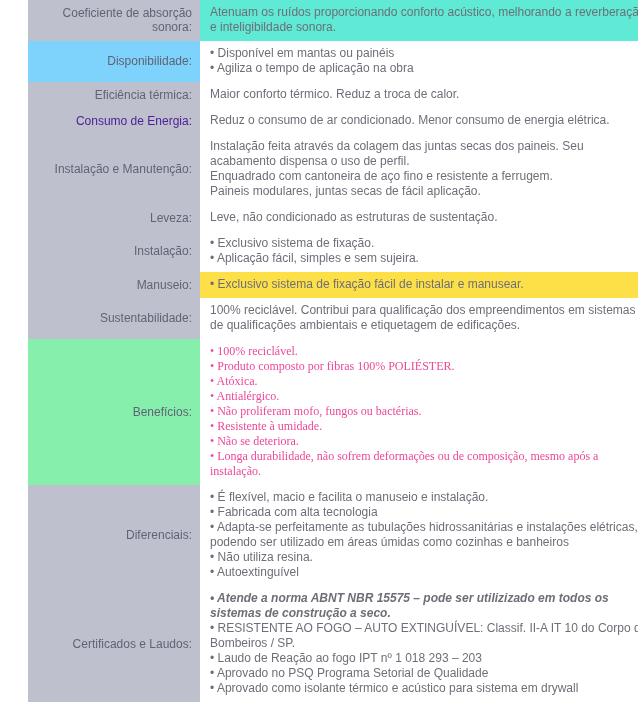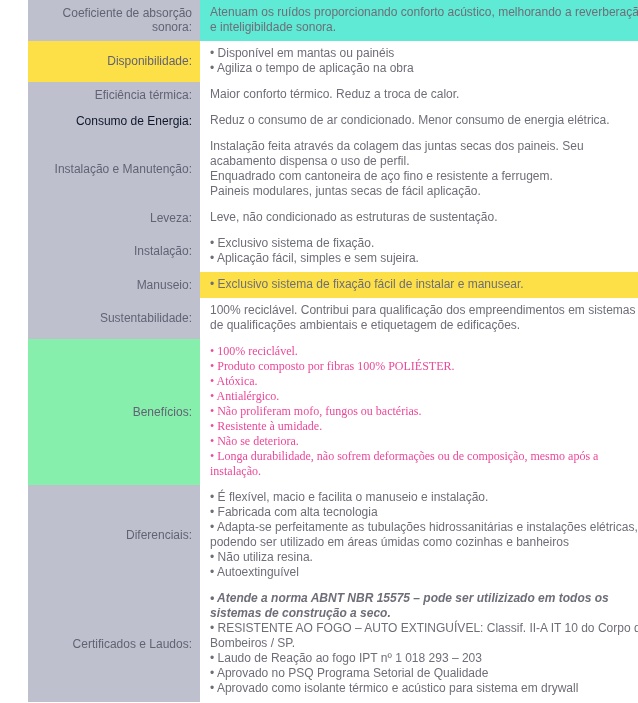--- a/index.html
+++ b/index.html
@@ -63,39 +63,39 @@
 <div class="spec-table" id="spec-table">
     <div class="row">
       <div class="label-cell" style="background: rgb(190, 192, 206);">
         <div class="label-text" style="color: rgb(98, 98, 116);">Coeficiente de absorção sonora:</div>
       </div>
       <div class="content-cell" style="background: #5eead4; color: rgb(110, 110, 120);">
         <div class="line">Atenuam os ruídos proporcionando conforto acústico, melhorando a reverberação e inteligibildade sonora.</div>
       </div>
     </div>
     <div class="row">
-      <div class="label-cell" style="background: #fde047;">
+      <div class="label-cell" style="background: #7dd3fc;">
         <div class="label-text" style="color: rgb(98, 98, 116);">Disponibilidade:</div>
       </div>
       <div class="content-cell" style="background: rgb(255, 255, 255); color: rgb(110, 110, 120);">
         <div class="line"><span class="bullet">• </span><span>Disponível em mantas ou painéis</span></div>
         <div class="line"><span class="bullet">• </span><span>Agiliza o tempo de aplicação na obra</span></div>
       </div>
     </div>
     <div class="row">
       <div class="label-cell" style="background: rgb(190, 192, 206);">
         <div class="label-text" style="color: rgb(98, 98, 116);">Eficiência térmica:</div>
       </div>
       <div class="content-cell" style="background: rgb(255, 255, 255); color: rgb(110, 110, 120);">
         <div class="line">Maior conforto térmico. Reduz a troca de calor.</div>
       </div>
     </div>
     <div class="row">
       <div class="label-cell" style="background: rgb(190, 192, 206);">
-        <div class="label-text" style="color: #0f172a;">Consumo de Energia:</div>
+        <div class="label-text" style="color: #4c1d95;">Consumo de Energia:</div>
       </div>
       <div class="content-cell" style="background: rgb(255, 255, 255); color: rgb(110, 110, 120);">
         <div class="line">Reduz o consumo de ar condicionado. Menor consumo de energia elétrica.</div>
       </div>
     </div>
     <div class="row">
       <div class="label-cell" style="background: rgb(190, 192, 206);">
         <div class="label-text" style="color: rgb(98, 98, 116);">Instalação e Manutenção:</div>
       </div>
       <div class="content-cell" style="background: rgb(255, 255, 255); color: rgb(110, 110, 120);">

